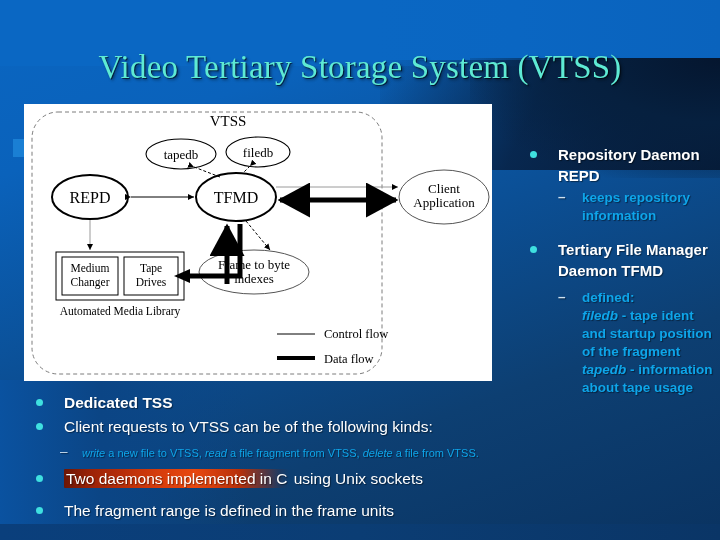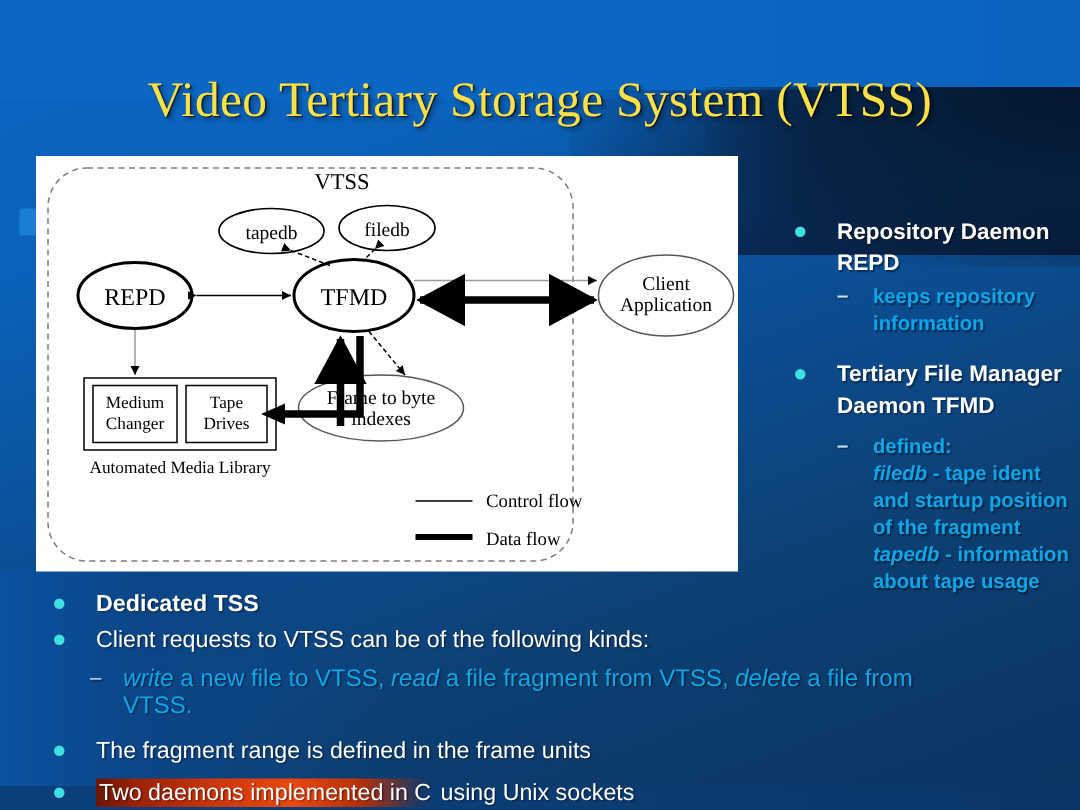--- a/index.html
+++ b/index.html
@@ -47,21 +47,21 @@
   }
 
   
   .title {
     position: absolute;
     left: 0; top: 48px; width: 720px;
     text-align: center;
     font-family: "Liberation Serif", serif;
     font-size: 33px;
     line-height: 38px;
-    color: #fde047;
+    color: #5eead4;
     text-shadow: 1px 1px 0 rgba(0,0,0,0.55), 2px 2px 3px rgba(0,0,0,0.45);
     letter-spacing: 0.2px;
     white-space: nowrap;
   }
 
   
   .accent-square {
     position: absolute;
     left: 13px; top: 139px; width: 12px; height: 18px;
     background: #1a7fd4;
@@ -120,21 +120,21 @@
   .b2::before {
     content: "\2013";
     position: absolute;
     left: 30px; top: -1px;
     color: #cfe2f2;
     font-size: 13.5px;
   }
   .b2 i { font-style: italic; }
 
   .bottomcol .b1 { font-size: 15.5px; line-height: 22px; }
-  .bottomcol .b2 { font-size: 16px; line-height: 18px; padding-left: 48px; }
+  .bottomcol .b2 { font-size: 11px; line-height: 18px; padding-left: 48px; }
   .bottomcol .b2::before { left: 26px; }
 
   .hl-red {
     background: linear-gradient(90deg, #6b1606 0%, #9c2207 12%, #d63c0c 42%, #e8480f 58%, #b7300a 78%, rgba(120,30,8,0.15) 96%, rgba(12,58,108,0) 100%);
     padding: 1px 2px;
     border-radius: 1px;
   }
 </style>
 </head>
 <body>
@@ -254,23 +254,23 @@
     </div>
 
     <div class="b1">
       <span>Client requests to VTSS can be of the following kinds:</span>
     </div>
 
     <div class="b2" style="margin-top:6px;">
       <i>write</i><span> a new file to VTSS, </span><i>read</i><span> a file fragment from VTSS, </span><i>delete</i><span> a file from VTSS.</span>
     </div>
 
+    <div class="b1" style="margin-top:6px;">
+      <span class="hl-red">Two daemons implemented in C</span><span> using Unix sockets</span>
+    </div>
+
     <div class="b1" style="margin-top:10px;">
       <span>The fragment range is defined in the frame units</span>
     </div>
 
-    <div class="b1" style="margin-top:6px;">
-      <span class="hl-red">Two daemons implemented in C</span><span> using Unix sockets</span>
-    </div>
-
   </div>
 
 </div>
 
 </body></html>

